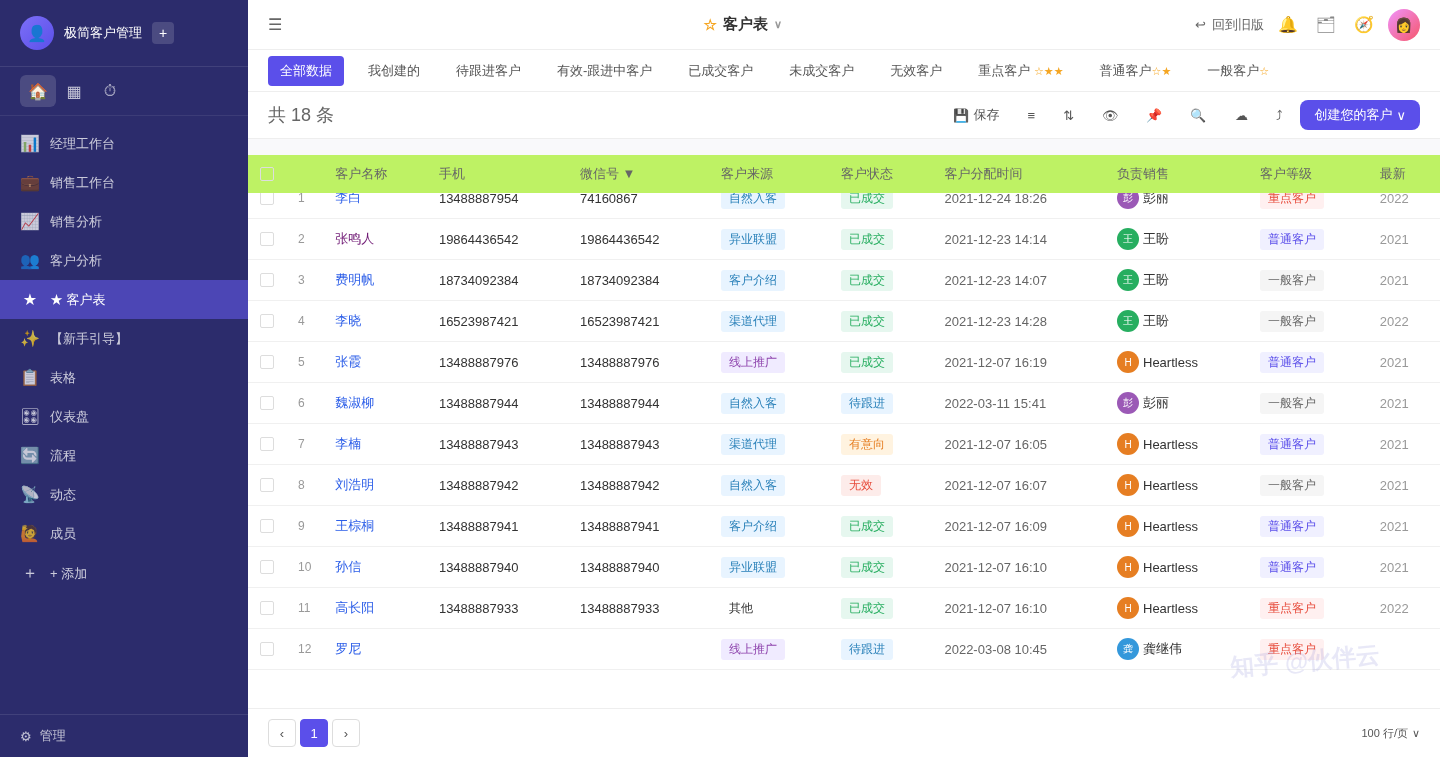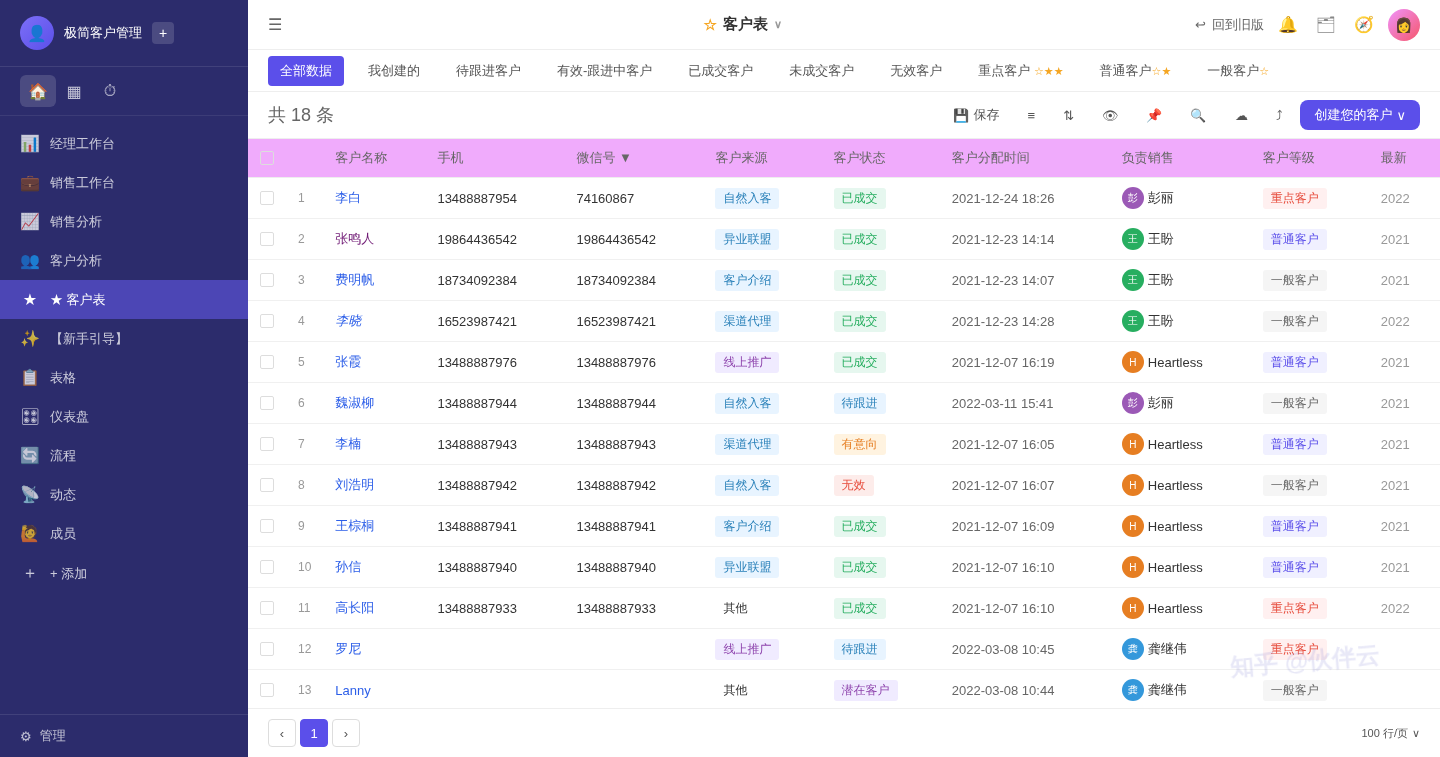--- a/index.html
+++ b/index.html
@@ -150,22 +150,22 @@
     }
     thead tr { background: #f9f9fb; }
     thead th {
       padding: 10px 12px;
       text-align: left;
       color: #666;
       font-weight: 500;
       border-bottom: 1px solid #eee;
       white-space: nowrap;
       position: sticky;
-      top: 0;
-      background: #f0abfc;
+      top: 16px;
+      background: #bef264;
       z-index: 1;
     }
     tbody tr { border-bottom: 1px solid #f0f0f0; }
     tbody td { padding: 9px 12px; color: #333; white-space: nowrap; }
     .row-num { color: #999; font-size: 12px; }
     .badge {
       display: inline-flex;
       align-items: center;
       padding: 2px 8px;
       border-radius: 3px;
@@ -448,21 +448,21 @@
         </div>
       </td>
       <td><span class="level-badge level-general">一般客户</span></td>
       <td style="color:#999;">2021</td>
     </tr>
           <tr>
       <td>
               <div class="checkbox"></div>
             </td>
       <td class="row-num">4</td>
-      <td style="cursor:pointer;color:#2c5ee8;font-style:italic;">李晓</td>
+      <td style="cursor:pointer;color:#2c5ee8;">李晓</td>
       <td>16523987421</td>
       <td>16523987421</td>
       <td><span class="badge badge-blue">渠道代理</span></td>
       <td><span class="badge badge-green">已成交</span></td>
       <td style="color:#666;">2021-12-23 14:28</td>
       <td>
         <div class="sales-cell">
           <div class="sales-avatar" style="background:#27ae60;">王</div>
           <span>王盼</span>
         </div>
@@ -623,40 +623,20 @@
       <td style="color:#666;">2022-03-08 10:45</td>
       <td>
         <div class="sales-cell">
           <div class="sales-avatar" style="background:#3498db;">龚</div>
           <span>龚继伟</span>
         </div>
       </td>
       <td><span class="level-badge level-key">重点客户</span></td>
       <td style="color:#999;"></td>
     </tr>
-          <tr>
-      <td>
-              <div class="checkbox"></div>
-            </td>
-      <td class="row-num">13</td>
-      <td style="cursor:pointer;color:#2c5ee8;">Lanny</td>
-      <td></td>
-      <td></td>
-      <td><span class="badge ">其他</span></td>
-      <td><span class="badge badge-purple">潜在客户</span></td>
-      <td style="color:#666;">2022-03-08 10:44</td>
-      <td>
-        <div class="sales-cell">
-          <div class="sales-avatar" style="background:#3498db;">龚</div>
-          <span>龚继伟</span>
-        </div>
-      </td>
-      <td><span class="level-badge level-general">一般客户</span></td>
-      <td style="color:#999;"></td>
-    </tr>
         </tbody>
     </table>
 
   </div>
 
   <div id="pagination">
     <div class="page-num">
       <div class="page-btn">‹</div>
       <div class="page-btn active">1</div>
       <div class="page-btn">›</div>

